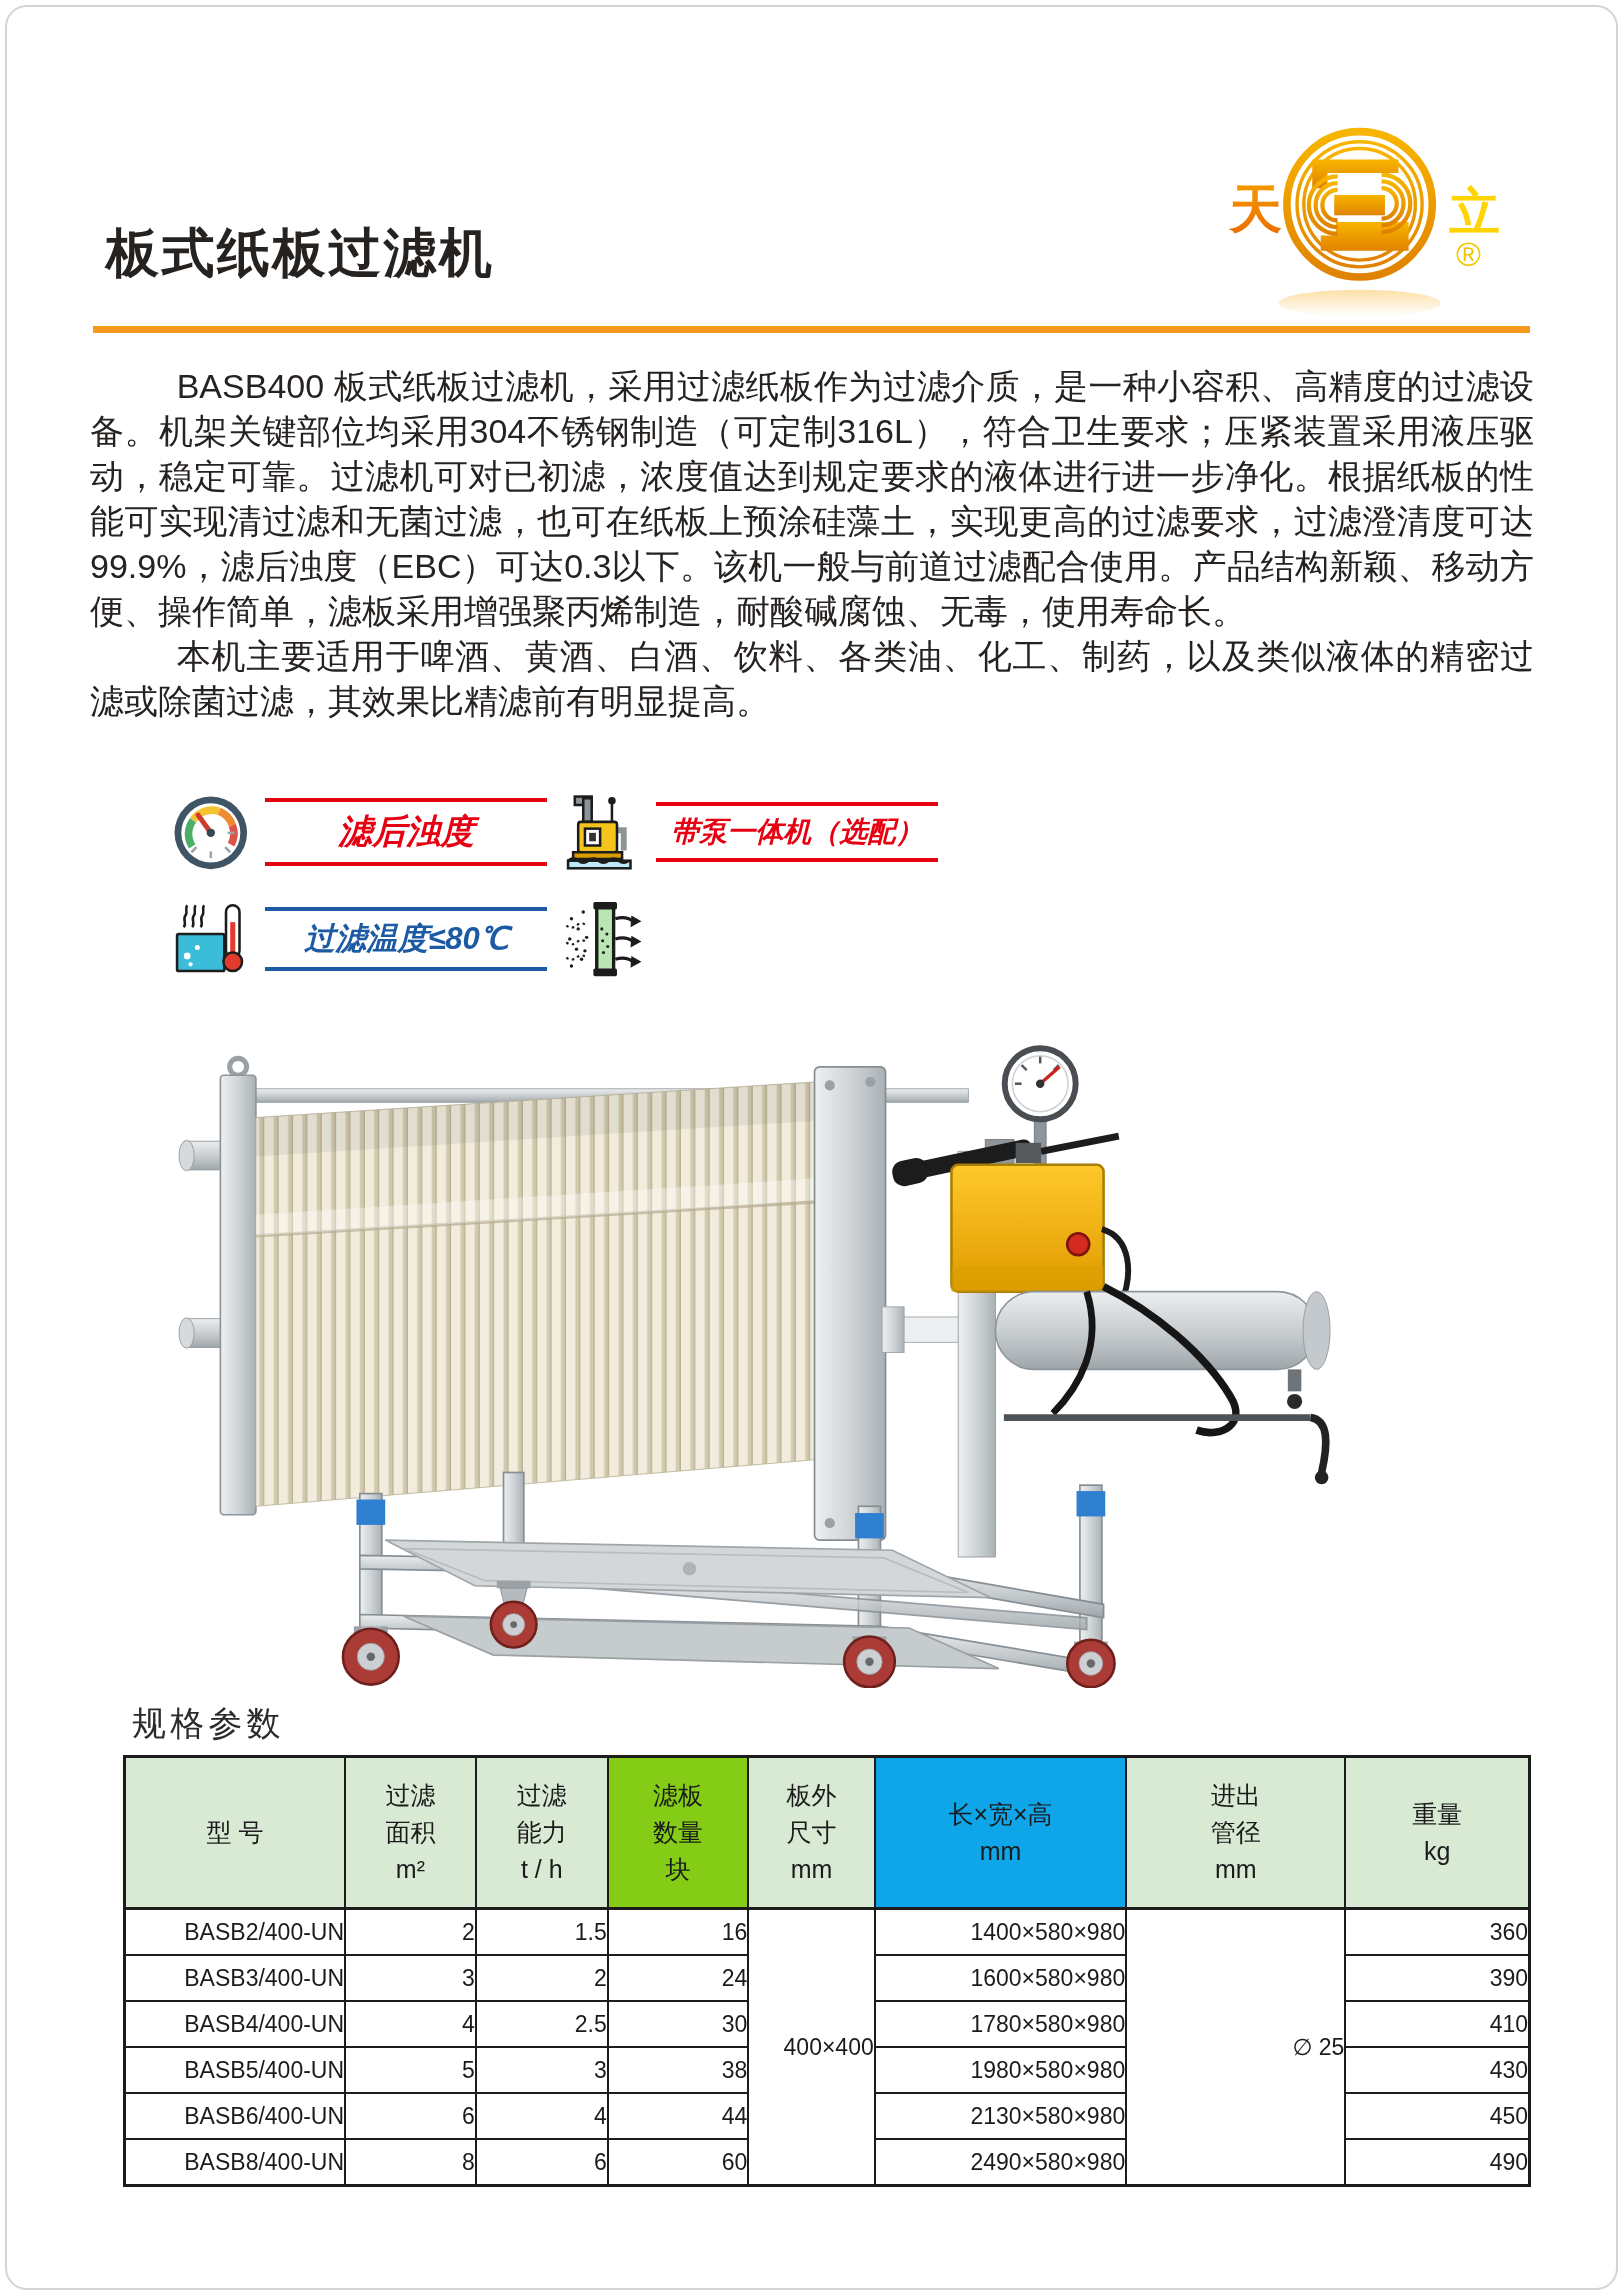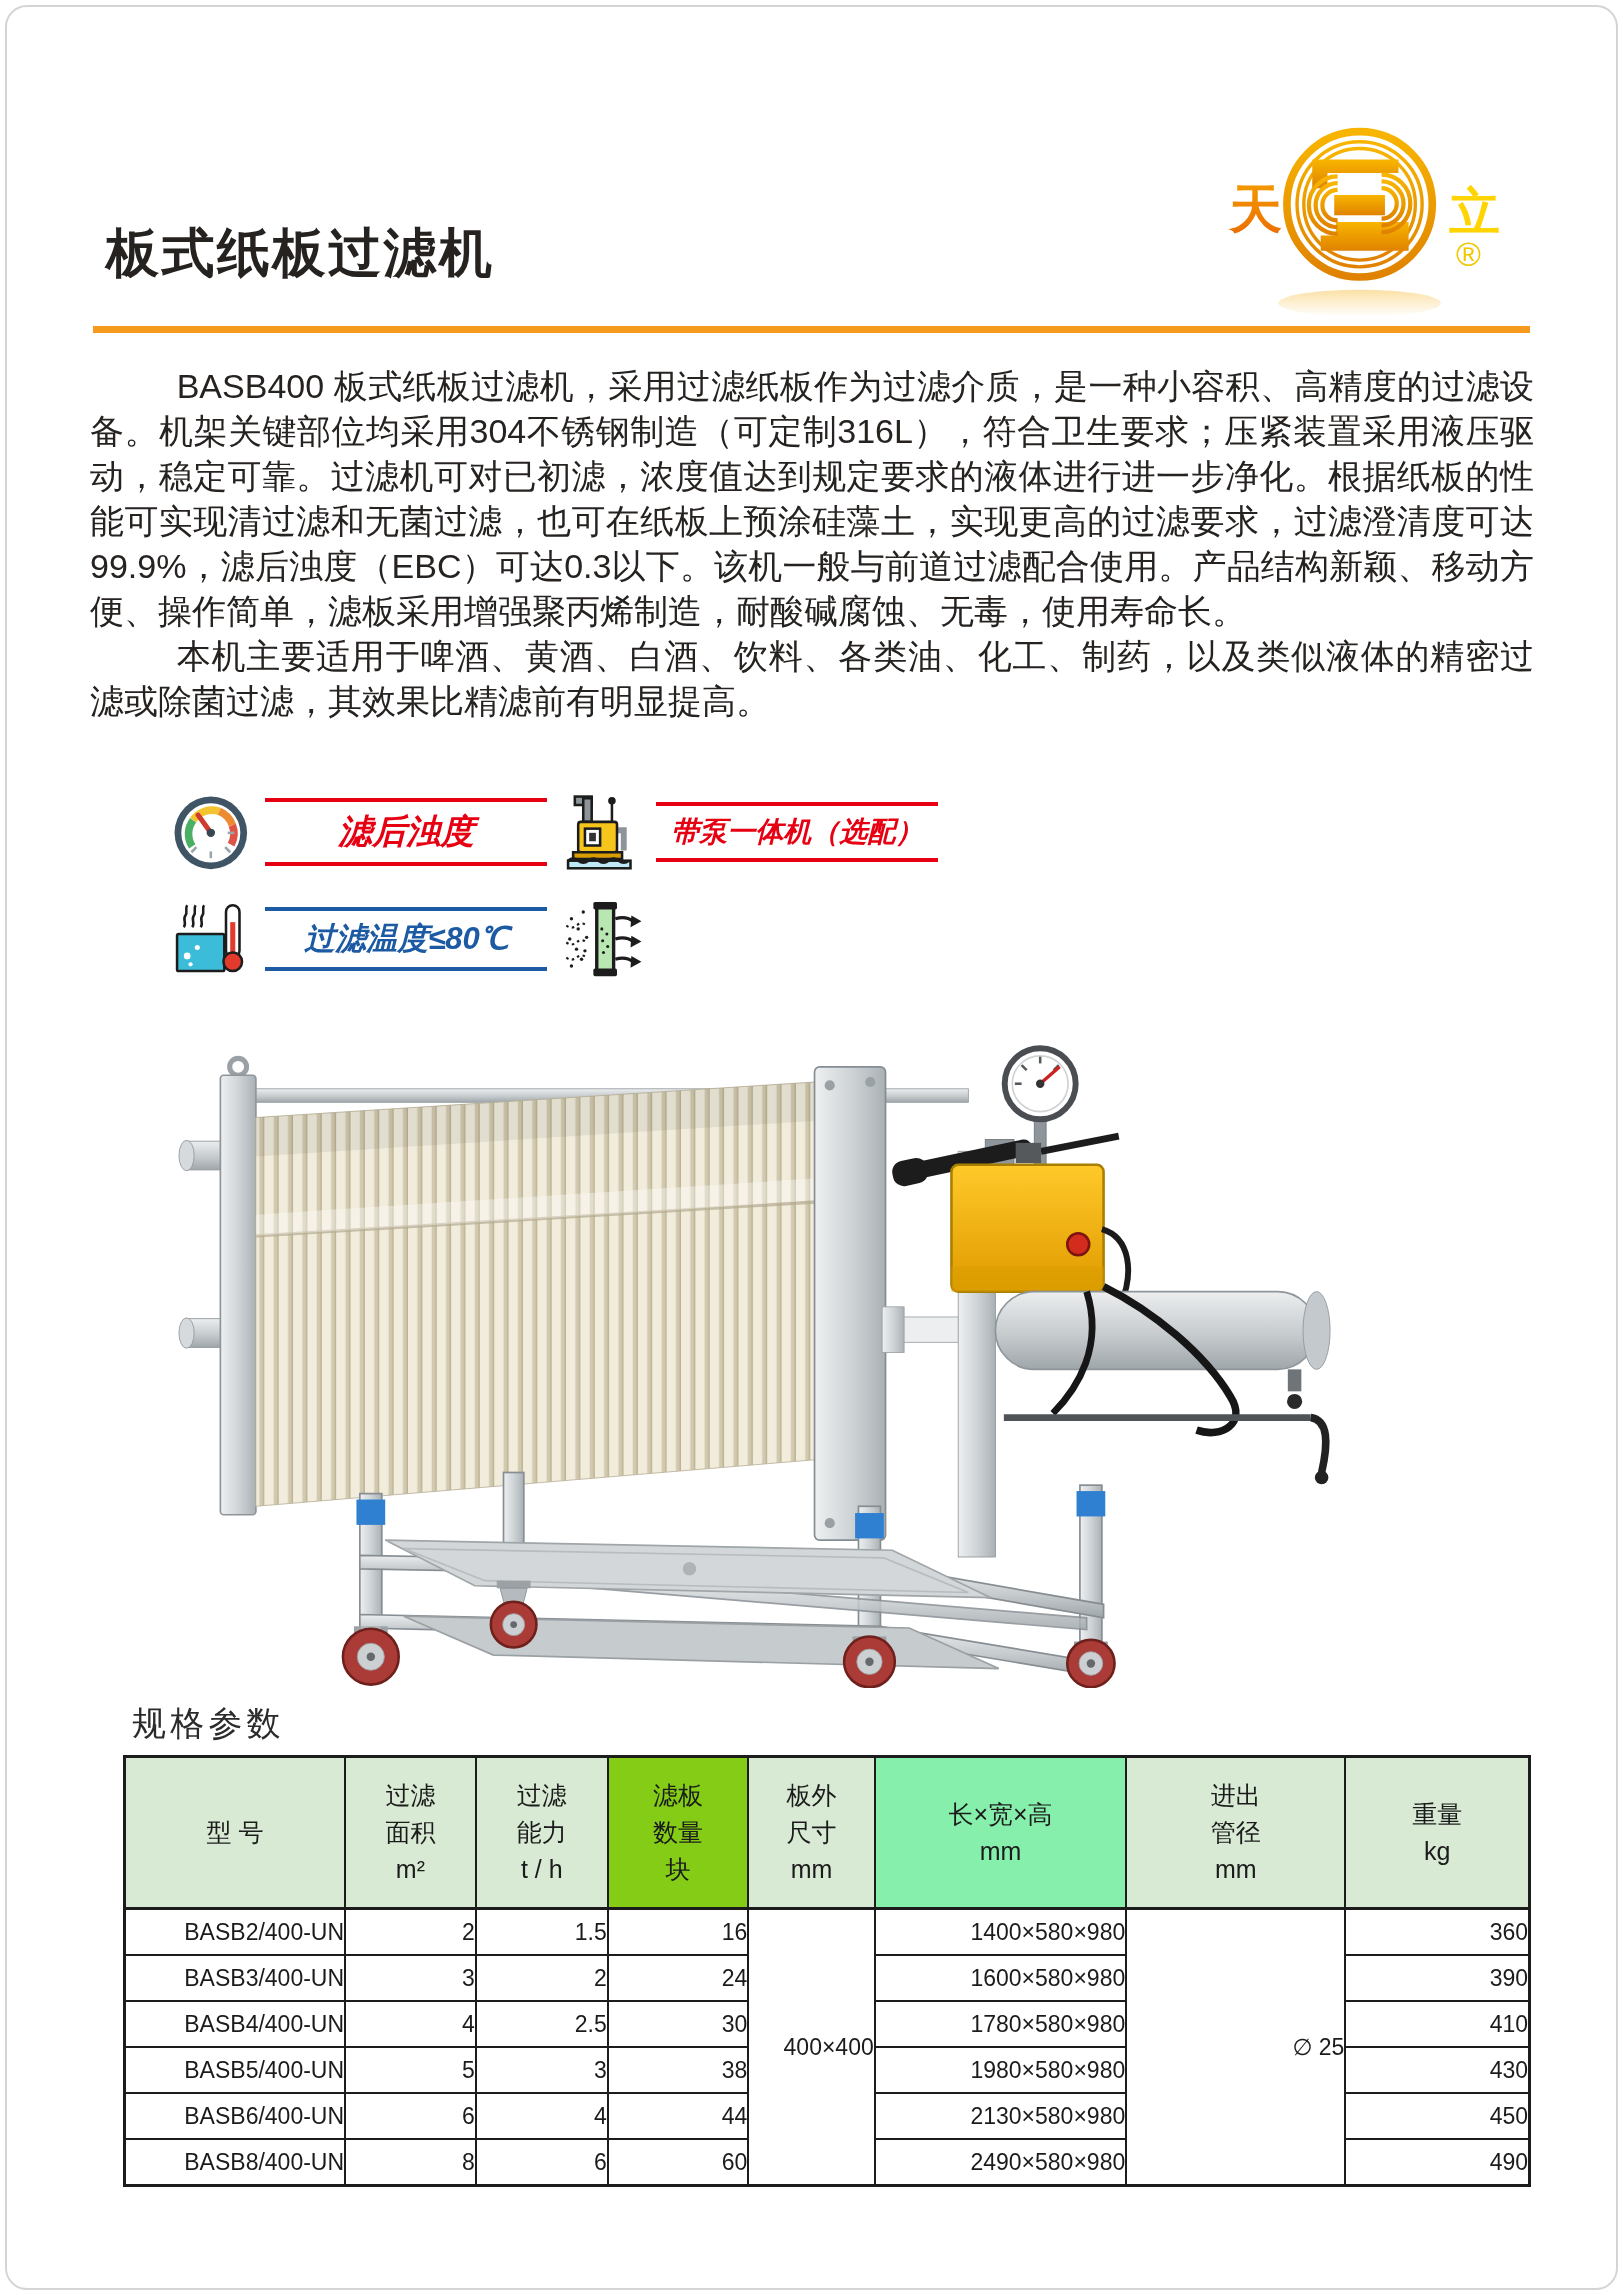--- a/index.html
+++ b/index.html
@@ -362,21 +362,21 @@
 m²</th>
       <th style="background: rgb(216, 233, 212);">过滤
 能力
 t / h</th>
       <th style="background: #84cc16;">滤板
 数量
 块</th>
       <th style="background: rgb(216, 233, 212);">板外
 尺寸
 mm</th>
-      <th style="background: #86efac; text-align: center;">长×宽×高
+      <th style="background: #0ea5e9; text-align: center;">长×宽×高
 mm</th>
       <th style="background: rgb(216, 233, 212);">进出
 管径
 mm</th>
       <th style="background: rgb(216, 233, 212); margin-top: 12px;">重量
 kg</th>
     </tr>
   </thead>
   <tbody>
     <tr>

